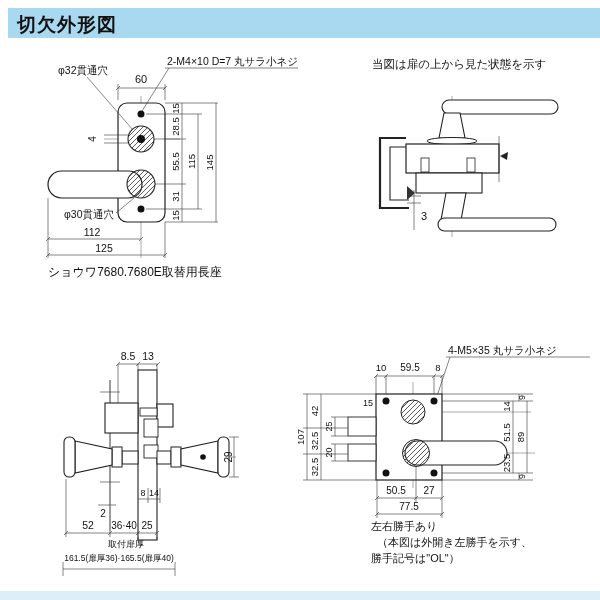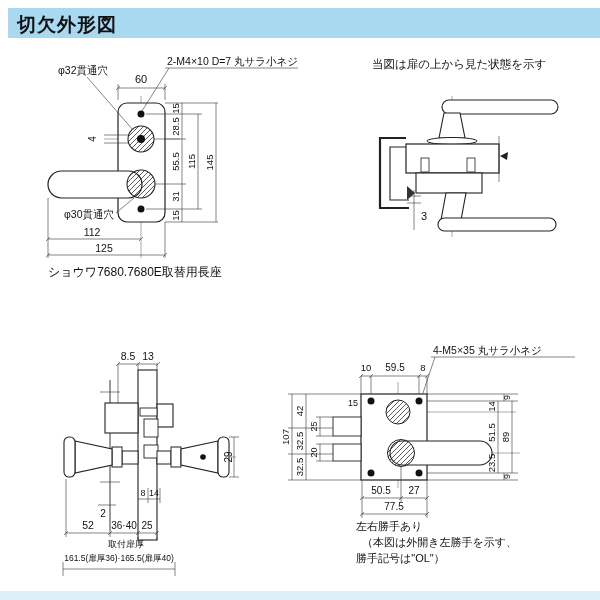--- a/index.html
+++ b/index.html
@@ -229,21 +229,21 @@
 
   <g>
     <text x="79" y="216" font-size="8.5" text-anchor="middle">161.5(扉厚36)·165.5(扉厚40)</text>
     <line class="thin" x1="23" y1="224" x2="135" y2="224" stroke-width="0.8"></line>
     <line class="thin" x1="23" y1="217" x2="23" y2="231" stroke-width="0.8"></line>
     <line class="thin" x1="135" y1="217" x2="135" y2="231" stroke-width="0.8"></line>
   </g>
 </svg>
 </div>
 
-<div class="fig" style="left:280px;top:340px;width:300px;height:250px;">
+<div class="fig" style="left:295px;top:340px;width:300px;height:250px;">
 <svg width="300" height="250" viewBox="0 0 300 250">
   <defs>
     <pattern id="hatchB" width="5" height="5" patternUnits="userSpaceOnUse">
       <path d="M0,5 L5,0" stroke="#333" stroke-width="0.8"></path>
     </pattern>
   </defs>
 
   <text x="153" y="14" font-size="10.5">4-M5×35 丸サラ小ネジ</text>
   <line class="thin" x1="151" y1="17" x2="295" y2="17" stroke-width="0.8"></line>
   <line class="thin" x1="155" y1="17" x2="141" y2="59" stroke-width="0.7"></line>

